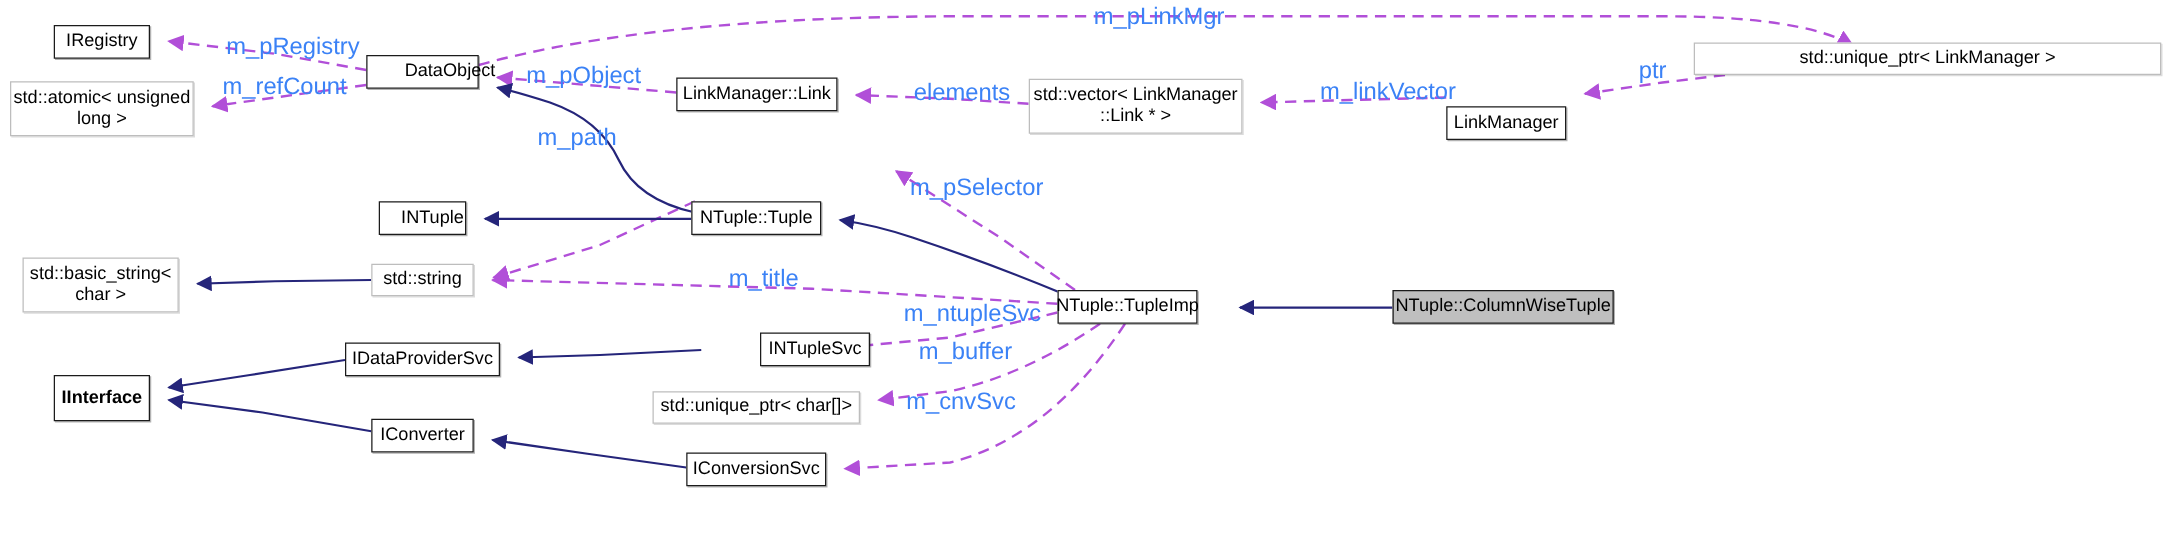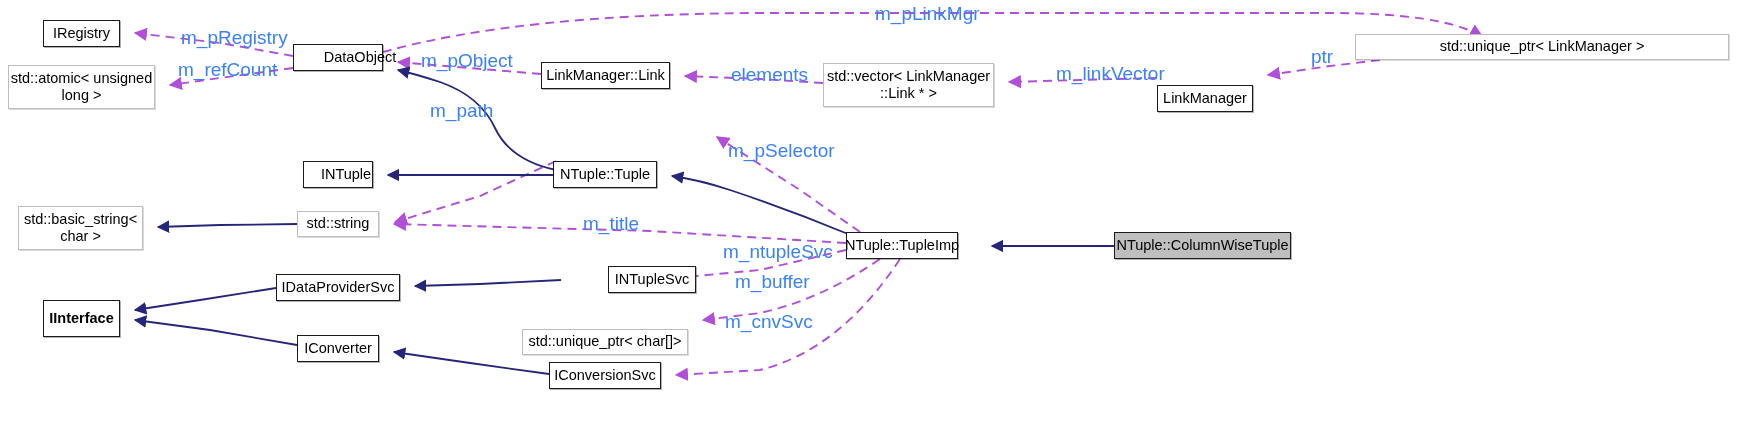--- a/index.html
+++ b/index.html
@@ -155,21 +155,21 @@
   <div class="node solid" style="left:846px; top:232px; width:112px; height:27px;">NTuple::TupleImp</div>
 
   <div class="node highlight" style="left:1114px;top:232px;width:177px; height:27px;">NTuple::ColumnWiseTuple</div>
 
   <div class="node solid" style="left:276px; top:274px; width:124px; height:27px;">IDataProviderSvc</div>
 
   <div class="node solid" style="left:561px; top:266px; width:88px;  height:27px;margin-left:47px;">INTupleSvc</div>
 
   <div class="node solid" style="left:43px;  top:300px; width:77px;  height:37px;font-weight:bold;">IInterface</div>
 
-  <div class="node faint" style="left:522px; top:313px; width:166px; height:26px;margin-top:16px;">std::unique_ptr&lt; char[]&gt;</div>
+  <div class="node faint" style="left:522px; top:313px; width:166px; height:26px;">std::unique_ptr&lt; char[]&gt;</div>
 
   <div class="node solid" style="left:297px; top:335px; width:82px;  height:27px;">IConverter</div>
 
   <div class="node solid" style="left:549px; top:362px; width:112px; height:27px;">IConversionSvc</div>
 
   <div class="edge-label" style="left:875px; top:3px;">m_pLinkMgr</div>
   <div class="edge-label" style="left:181px; top:27px;">m_pRegistry</div>
   <div class="edge-label" style="left:421px; top:50px;">m_pObject</div>
   <div class="edge-label" style="left:1311px;top:46px;">ptr</div>
   <div class="edge-label" style="left:178px; top:59px;">m_refCount</div>

